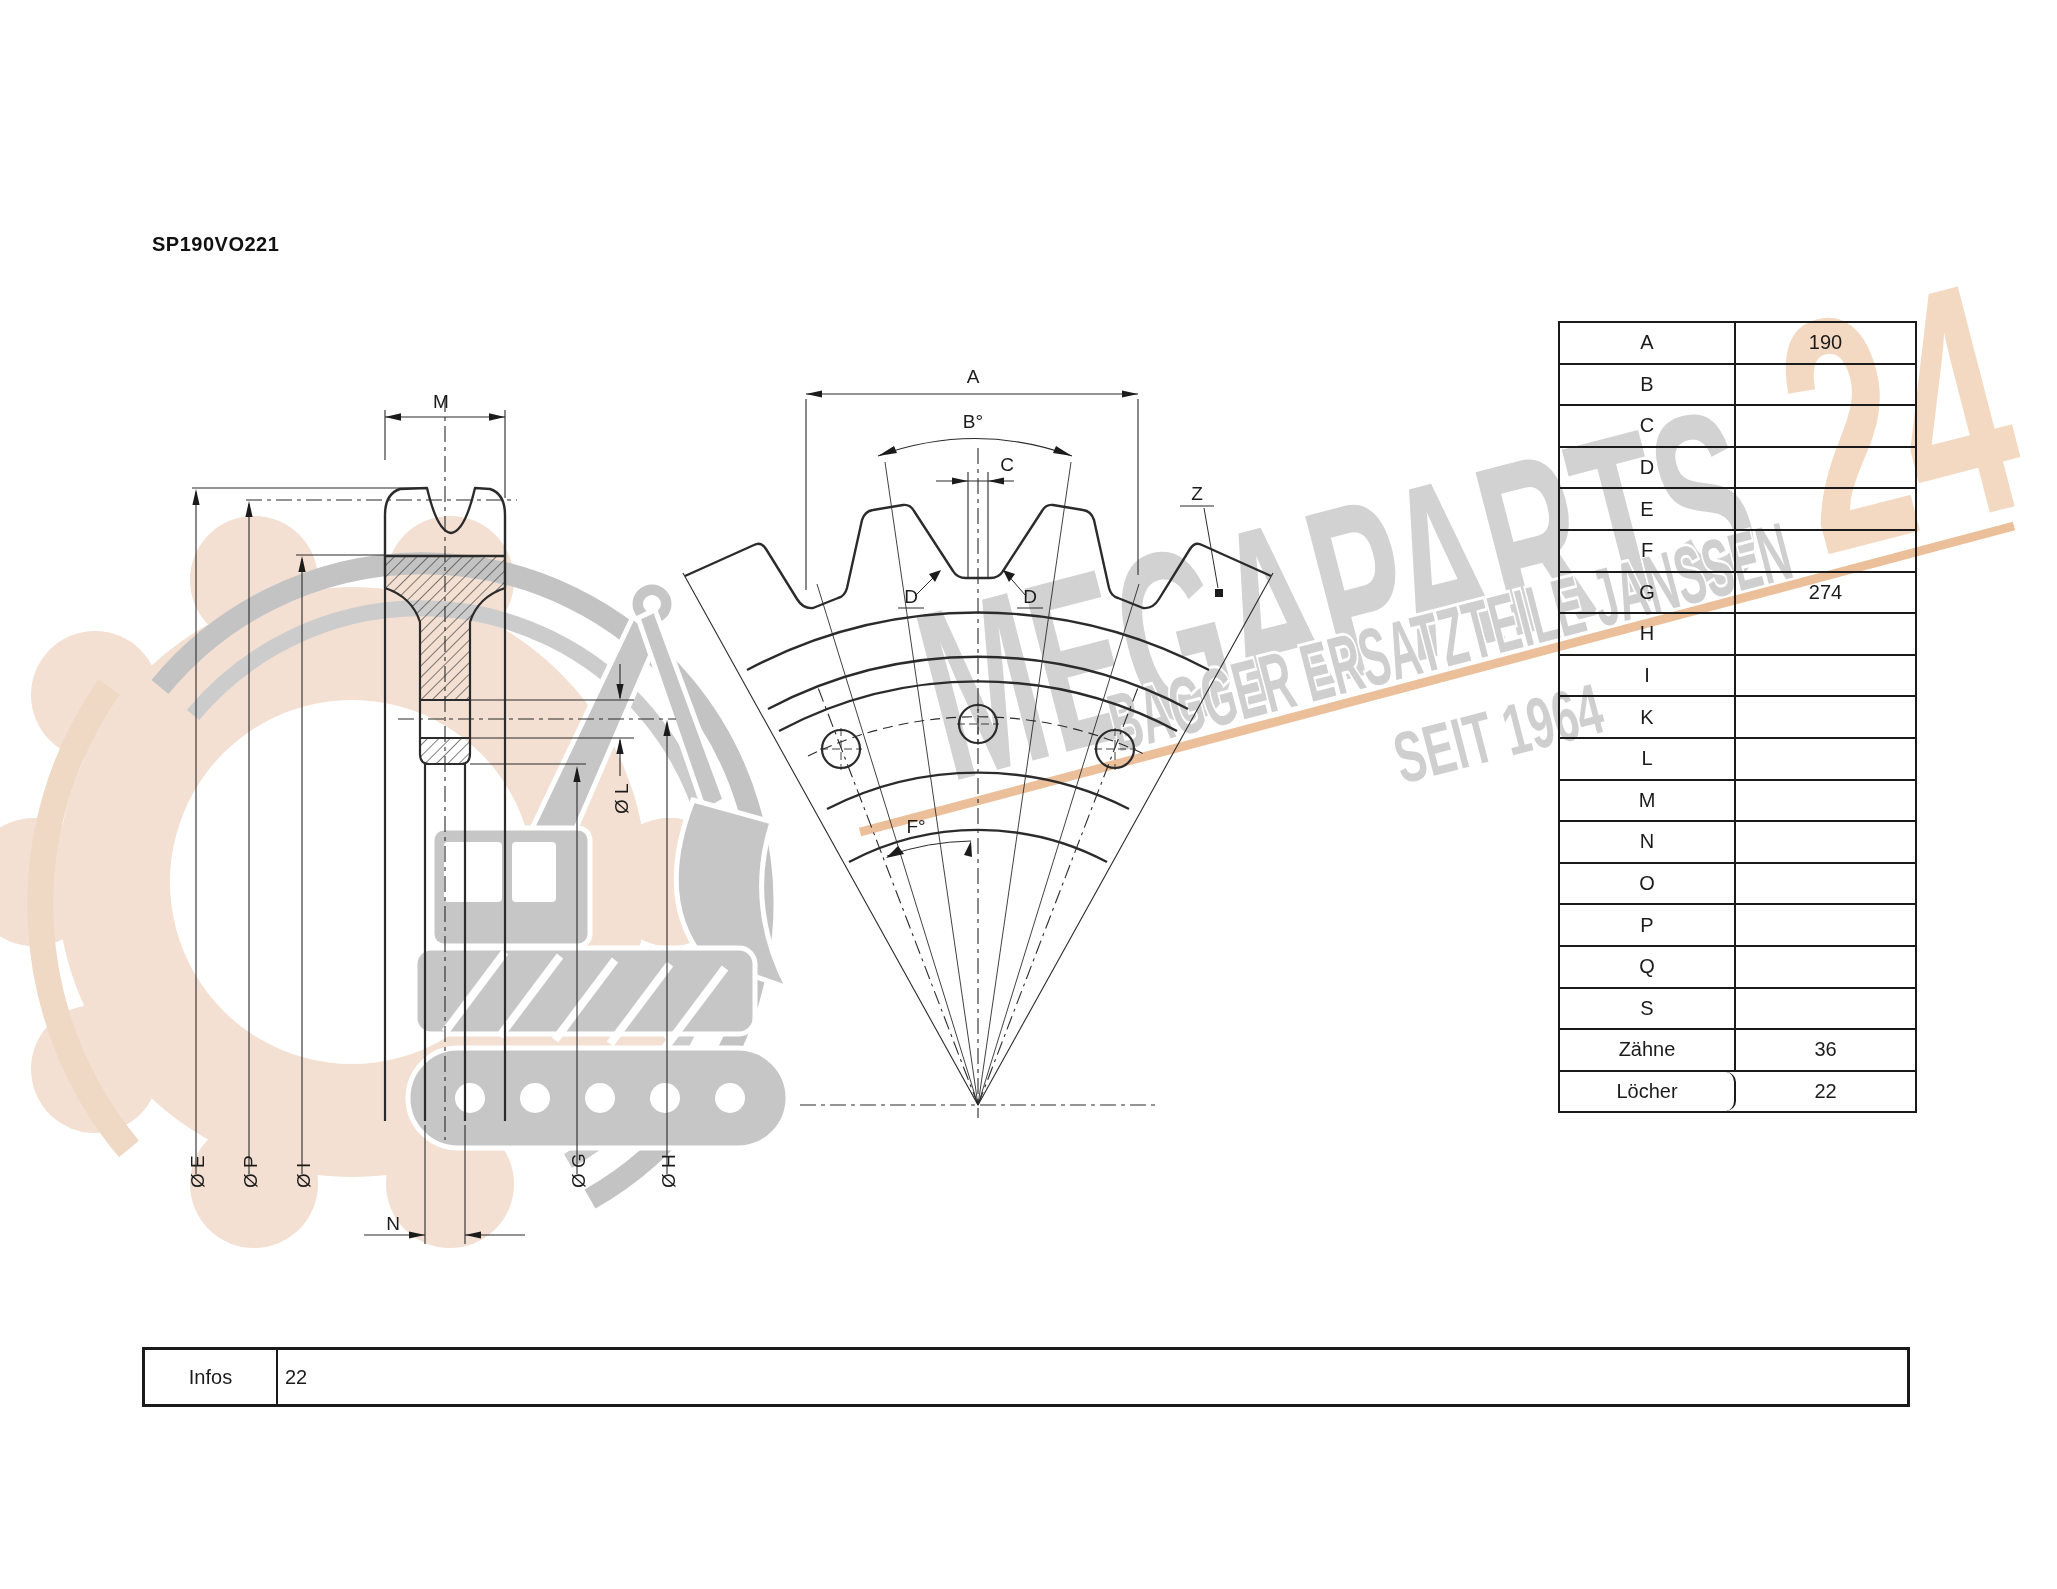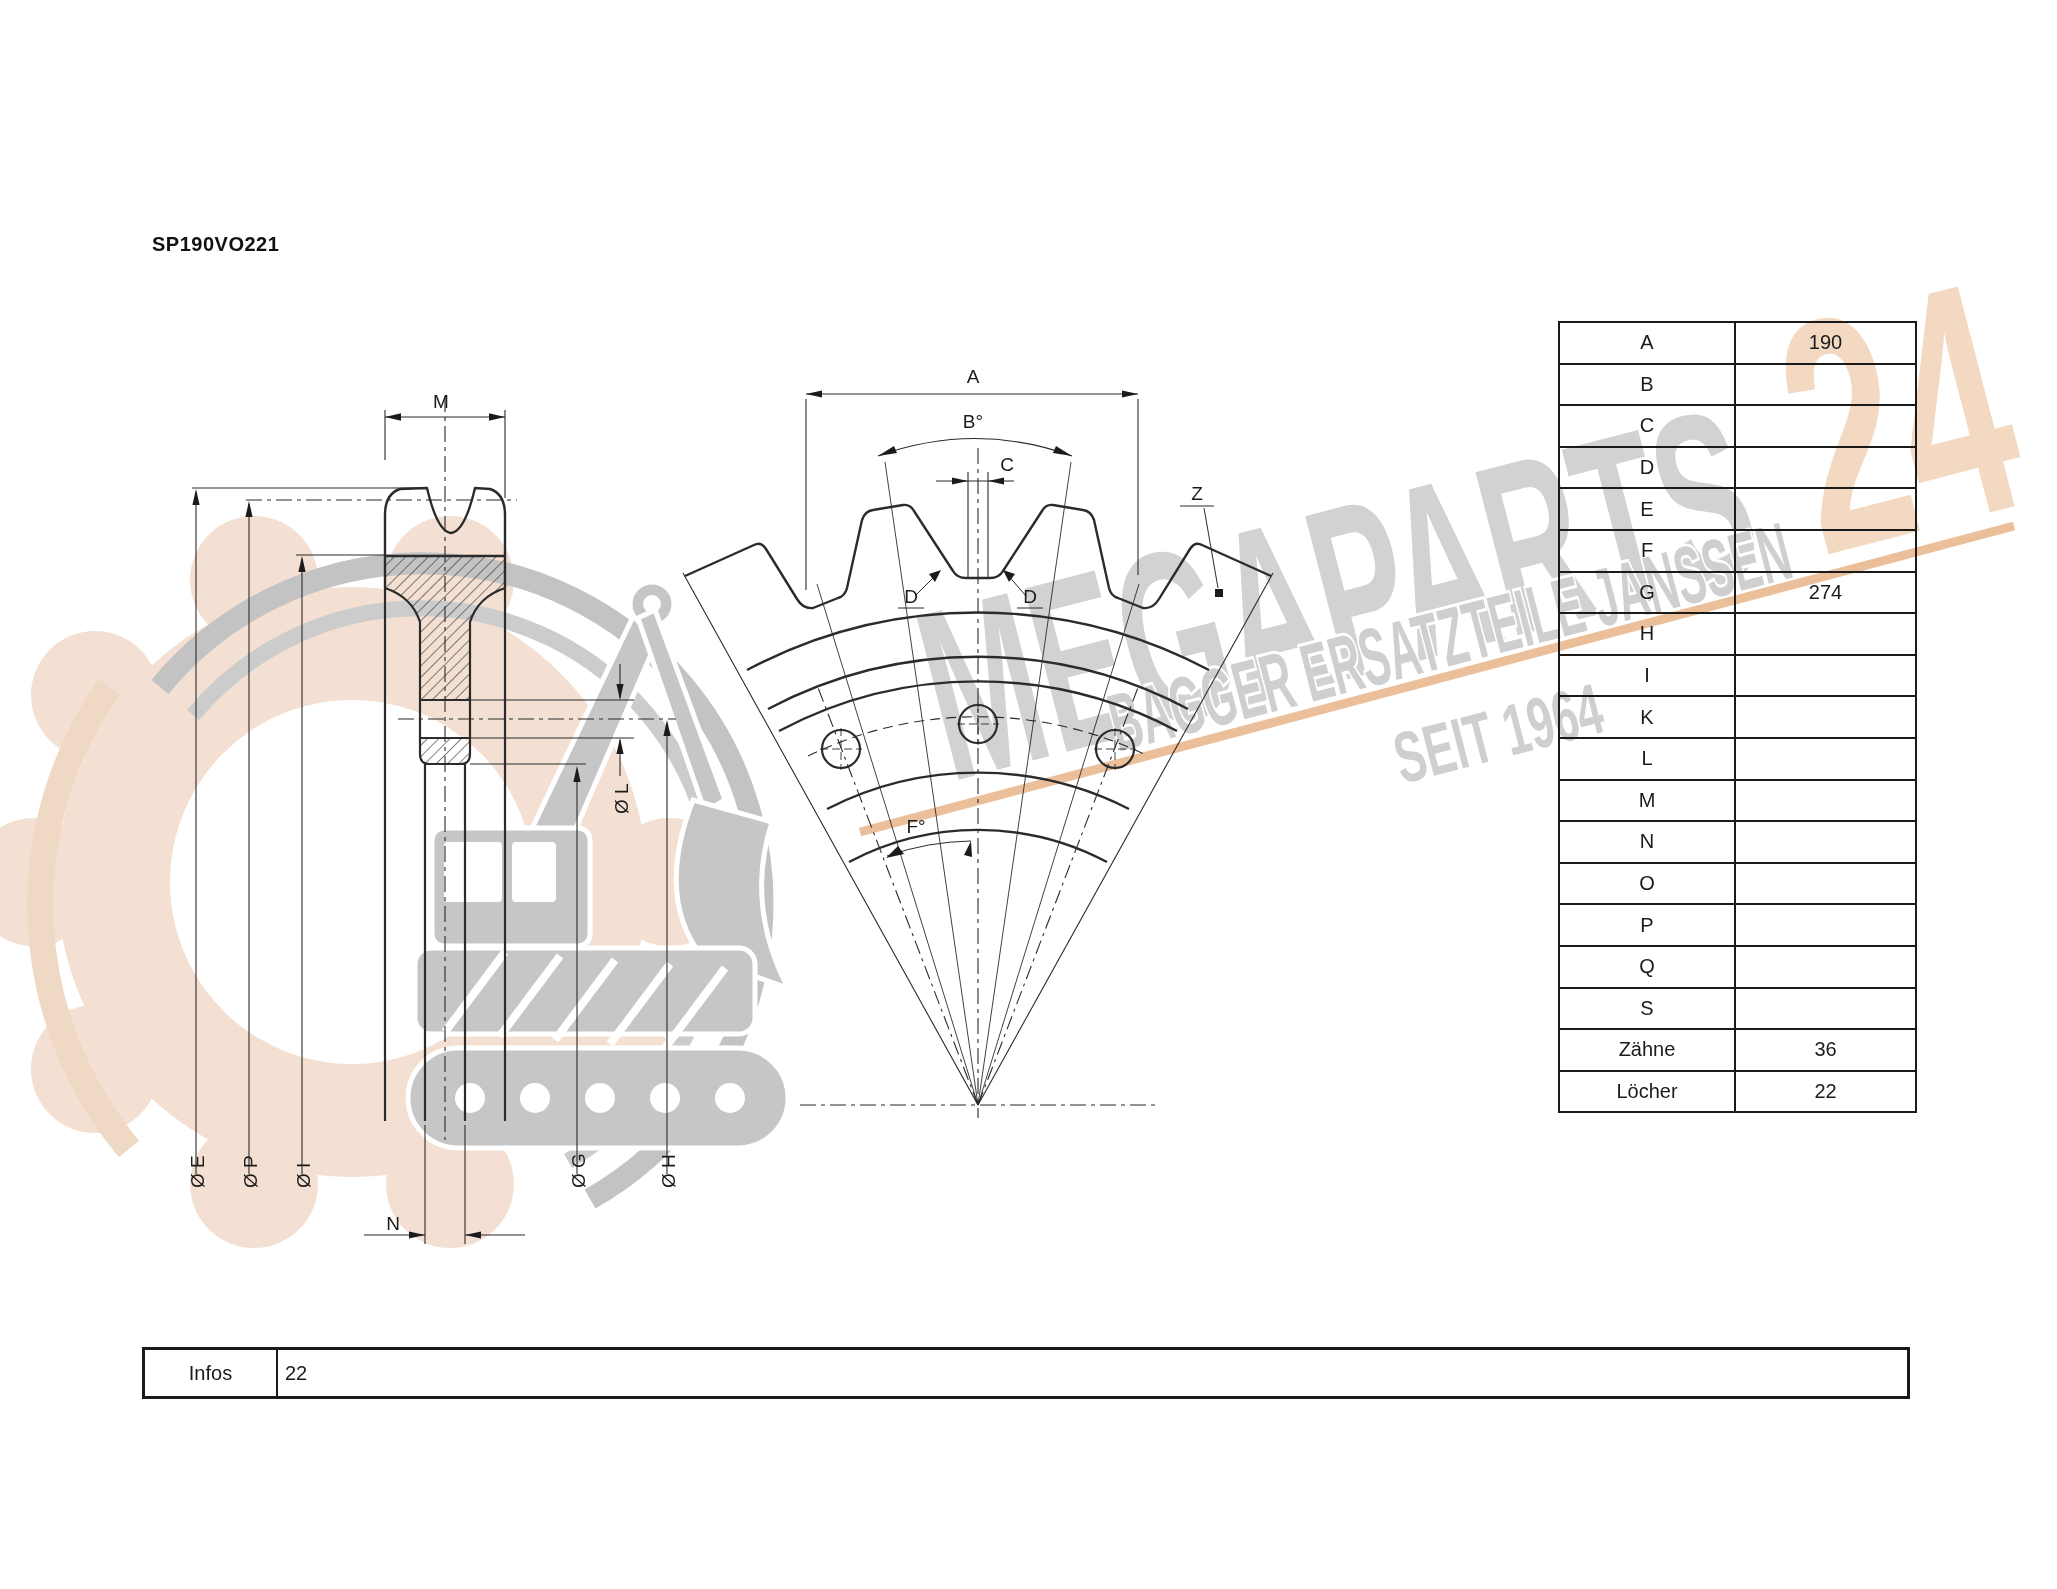--- a/index.html
+++ b/index.html
@@ -7,23 +7,23 @@
         font-family:"Liberation Sans",sans-serif;color:#1b1b1b;}
   .layer{position:absolute;left:0;top:0;}
   .title{position:absolute;left:152px;top:233px;font-size:20px;font-weight:bold;
          letter-spacing:.5px;color:#111;z-index:5;}
   
   .ptable{position:absolute;left:1558px;top:321px;width:355px;z-index:4;
           border:2px solid #1a1a1a;display:grid;grid-template-columns:176px 1fr;}
   .ptable .cell{height:39.6px;display:flex;align-items:center;justify-content:center;
                 font-size:20px;border-bottom:2px solid #1a1a1a;background:transparent;}
   .ptable .cell.lab{border-right:2px solid #1a1a1a;}
-  .ptable .cell.last{border-bottom:none;}
+  .ptable .cell.last{border-bottom:none;border-radius:10px;}
   
-  .infos{position:absolute;left:142px;top:1347px;width:1768px;height:52px;z-index:4;
+  .infos{position:absolute;left:142px;top:1347px;width:1768px;height:60px;z-index:4;
          border:3px solid #1a1a1a;display:flex;box-sizing:border-box;background:transparent;}
   .infos .ilab{width:131px;border-right:2px solid #1a1a1a;display:flex;align-items:center;
                justify-content:center;font-size:20px;}
   .infos .ival{flex:1;display:flex;align-items:center;padding-left:7px;font-size:20px;}
   svg text{font-family:"Liberation Sans",sans-serif;}
   .dimtxt{font-size:19px;fill:#1b1b1b;}
   .wm-big{font-weight:bold;paint-order:stroke;stroke:#ffffff;}
 </style>
 </head>
 <body>

